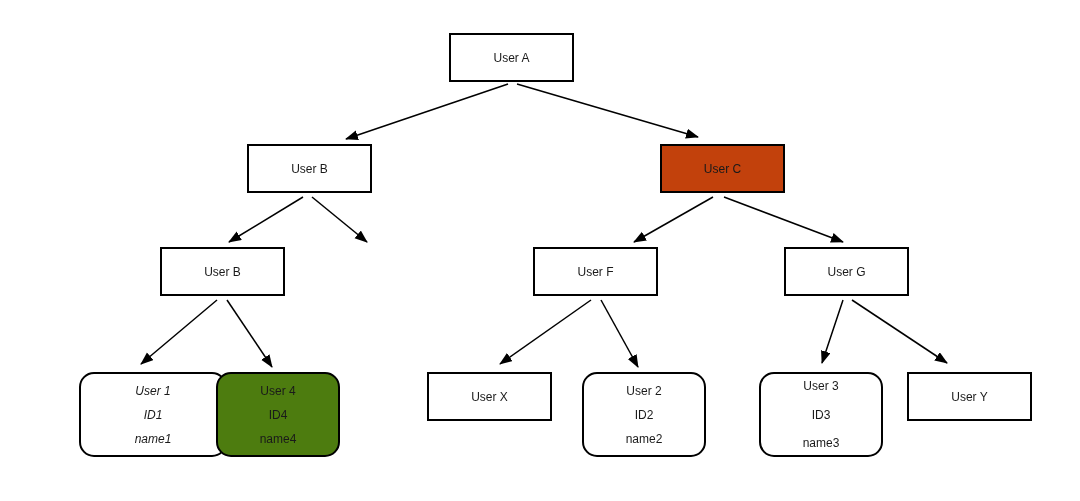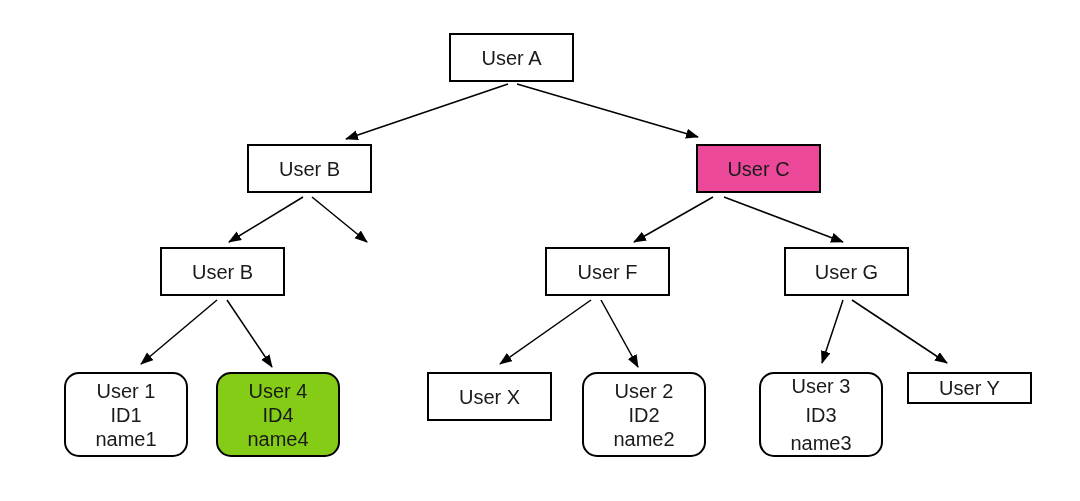--- a/index.html
+++ b/index.html
@@ -24,21 +24,21 @@
     position: absolute;
     box-sizing: border-box;
     background: #ffffff;
     border: 2px solid #000000;
     display: flex;
     flex-direction: column;
     align-items: center;
     justify-content: center;
     text-align: center;
     color: #1a1a1a;
-    font-size: 20px;
+    font-size: 12px;
     line-height: 24px;
   }
   .node.rect { border-radius: 0; }
   .node.rounded { border-radius: 15px; }
   .node-line { white-space: nowrap; }
 </style>
 </head>
 <body>
 
 <div class="canvas">
@@ -63,51 +63,51 @@
         <line x1="852" y1="300" x2="947" y2="363" stroke="#000000" stroke-width="1.5" marker-end="url(#arrowhead)"></line>
       </g>
   </svg>
 
 <div class="node rect" style="left: 449px; top: 33px; width: 125px; height: 49px; border-color: rgb(0, 0, 0); background: rgb(255, 255, 255); color: rgb(26, 26, 26);">
       <div class="node-line">User A</div>
     </div>
     <div class="node rect" style="left: 247px; top: 144px; width: 125px; height: 49px; border-color: rgb(0, 0, 0); background: rgb(255, 255, 255); color: rgb(26, 26, 26);">
       <div class="node-line">User B</div>
     </div>
-    <div class="node rect" style="left: 696px; top: 144px; width: 125px; height: 49px; border-color: rgb(0, 0, 0); background: #ec4899; color: rgb(26, 26, 26);">
+    <div class="node rect" style="left: 660px; top: 144px; width: 125px; height: 49px; border-color: rgb(0, 0, 0); background: #c2410c; color: rgb(26, 26, 26);">
       <div class="node-line">User C</div>
     </div>
     <div class="node rect" style="left: 160px; top: 247px; width: 125px; height: 49px; border-color: rgb(0, 0, 0); background: rgb(255, 255, 255); color: rgb(26, 26, 26);">
       <div class="node-line">User B</div>
     </div>
-    <div class="node rect" style="left: 533px; top: 247px; width: 125px; height: 49px; border-color: rgb(0, 0, 0); background: rgb(255, 255, 255); color: rgb(26, 26, 26); margin-left: 12px;">
+    <div class="node rect" style="left: 533px; top: 247px; width: 125px; height: 49px; border-color: rgb(0, 0, 0); background: rgb(255, 255, 255); color: rgb(26, 26, 26);">
       <div class="node-line">User F</div>
     </div>
     <div class="node rect" style="left: 784px; top: 247px; width: 125px; height: 49px; border-color: rgb(0, 0, 0); background: rgb(255, 255, 255); color: rgb(26, 26, 26);">
       <div class="node-line">User G</div>
     </div>
-    <div class="node rounded" style="left: 64px; top: 372px; width: 124px; height: 85px; border-color: rgb(0, 0, 0); background: rgb(255, 255, 255); color: rgb(26, 26, 26);">
+    <div class="node rounded" style="left: 79px; top: 372px; width: 148px; height: 85px; border-color: rgb(0, 0, 0); background: rgb(255, 255, 255); color: rgb(26, 26, 26); font-style: italic;">
       <div class="node-line">User 1</div>
       <div class="node-line">ID1</div>
       <div class="node-line">name1</div>
     </div>
-    <div class="node rounded" style="left: 216px; top: 372px; width: 124px; height: 85px; border-color: rgb(0, 0, 0); background: #84cc16; color: rgb(26, 26, 26);">
+    <div class="node rounded" style="left: 216px; top: 372px; width: 124px; height: 85px; border-color: rgb(0, 0, 0); background: #4d7c0f; color: rgb(26, 26, 26);">
       <div class="node-line">User 4</div>
       <div class="node-line">ID4</div>
       <div class="node-line">name4</div>
     </div>
     <div class="node rect" style="left: 416px; top: 372px; width: 125px; height: 49px; border-color: rgb(0, 0, 0); background: rgb(255, 255, 255); color: rgb(26, 26, 26); margin-left: 11px;">
       <div class="node-line">User X</div>
     </div>
     <div class="node rounded" style="left: 582px; top: 372px; width: 124px; height: 85px; border-color: rgb(0, 0, 0); background: rgb(255, 255, 255); color: rgb(26, 26, 26);">
       <div class="node-line">User 2</div>
       <div class="node-line">ID2</div>
       <div class="node-line">name2</div>
     </div>
     <div class="node rounded" style="left: 759px; top: 372px; width: 124px; height: 85px; border-color: rgb(0, 0, 0); background: rgb(255, 255, 255); color: rgb(26, 26, 26); justify-content: space-between;">
       <div class="node-line">User 3</div>
       <div class="node-line">ID3</div>
       <div class="node-line">name3</div>
     </div>
-    <div class="node rect" style="left: 907px; top: 372px; width: 125px; height: 32px; border-color: rgb(0, 0, 0); background: rgb(255, 255, 255); color: rgb(26, 26, 26); align-items: center;">
+    <div class="node rect" style="left: 907px; top: 372px; width: 125px; height: 49px; border-color: rgb(0, 0, 0); background: rgb(255, 255, 255); color: rgb(26, 26, 26); align-items: center;">
       <div class="node-line">User Y</div>
     </div>
   </div>
 
 </body></html>

